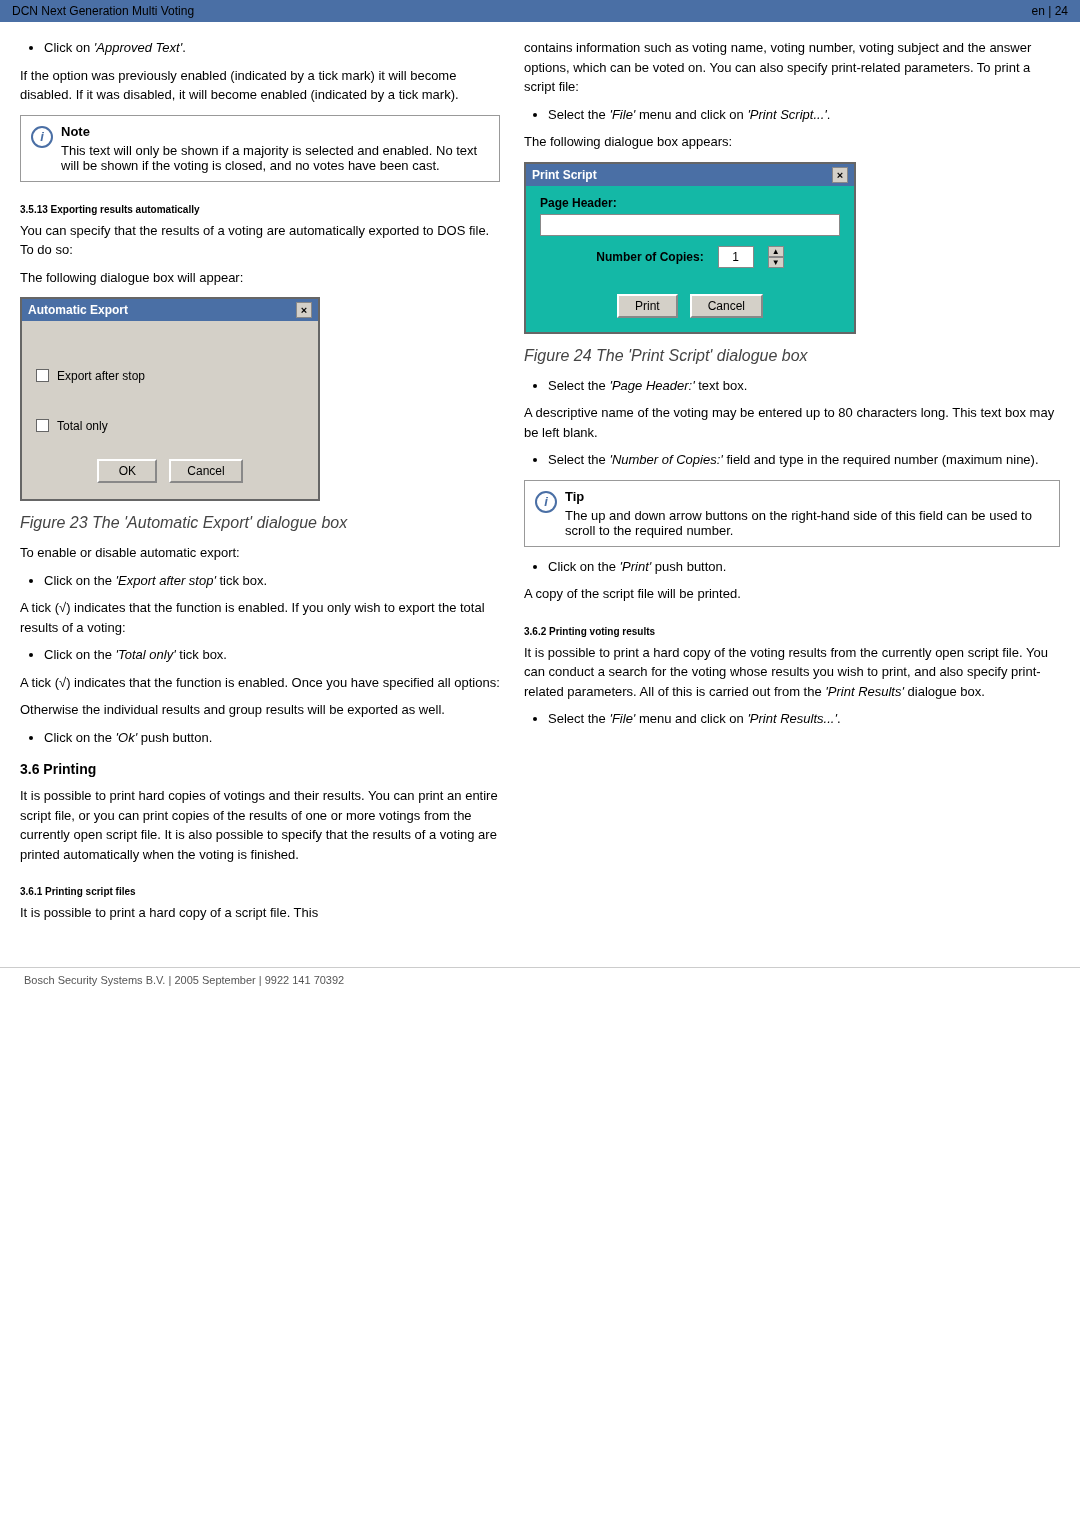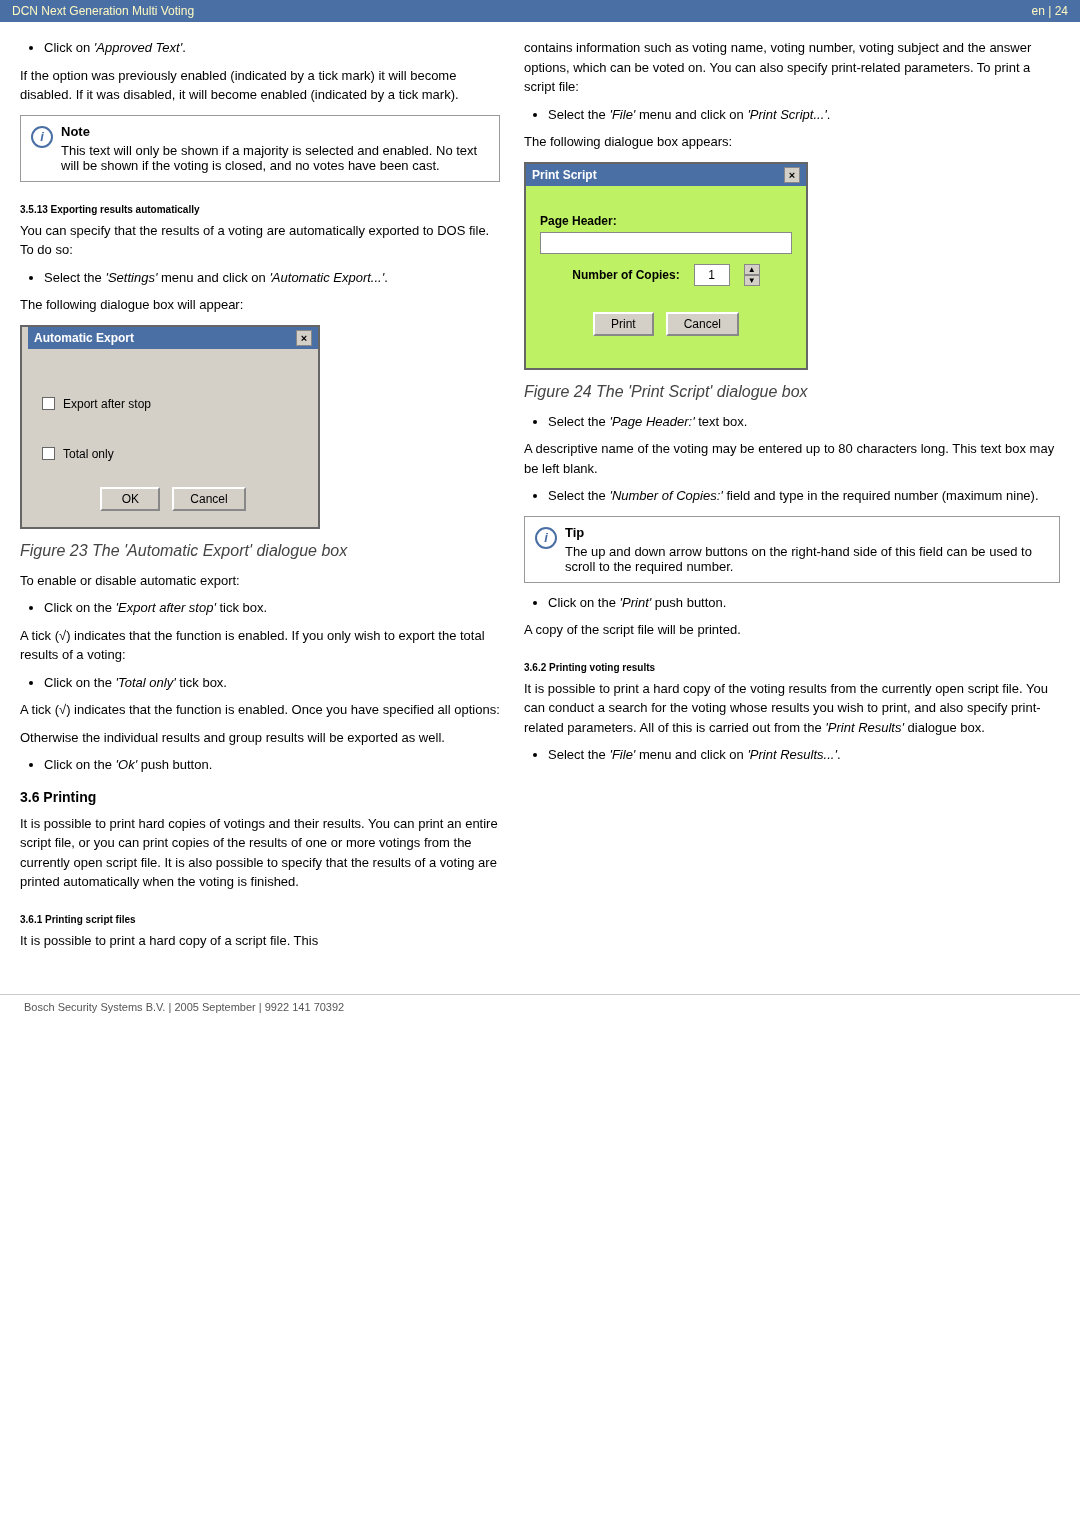--- a/index.html
+++ b/index.html
@@ -8,21 +8,21 @@
       font-size: 13px;
       background: #fff;
       color: #000;
       width: 1080px;
       min-height: 1528px;
     }
 
     
     .header-bar {
       background: #4a6fa5;
-      color: #fef9c3;
+      color: #000000;
       display: flex;
       justify-content: space-between;
       align-items: center;
       padding: 4px 12px;
       font-size: 12px;
     }
 
     
     .main-content {
       display: flex;
@@ -87,21 +87,20 @@
       margin-bottom: 4px;
     }
 
     
     .dialog {
       border: 2px solid #666;
       background: #d4d0c8;
       width: 300px;
       margin: 10px 0;
       font-size: 12px;
-      padding-left: 6px;
     }
     .dialog-title {
       background: #4a6fa5;
       color: #fff;
       padding: 3px 6px;
       font-weight: bold;
       font-size: 12px;
       display: flex;
       justify-content: space-between;
       align-items: center;
@@ -149,27 +148,27 @@
       padding: 3px 16px;
       font-size: 12px;
       cursor: pointer;
       min-width: 60px;
       text-align: center;
     }
 
     
     .print-dialog {
       border: 2px solid #666;
-      background: #bef264;
-      width: 284px;
+      background: #14b8a6;
+      width: 332px;
       margin: 10px 0;
       font-size: 12px;
     }
     .print-dialog-body {
-      padding: 28px 14px;
+      padding: 10px 14px;
     }
     .field-label {
       font-weight: bold;
       margin-bottom: 4px;
     }
     .text-input {
       width: 100%;
       height: 22px;
       background: #fff;
       border: 1px solid #888;
@@ -244,25 +243,20 @@
         <strong>Note</strong>
         <span>This text will only be shown if a majority is selected and enabled. No text will be shown if the voting is closed, and no votes have been cast.</span>
       </div>
     </div>
 
     <p class="section-heading">
       <span>3.5.13</span>&nbsp;<span>Exporting results automatically</span>
     </p>
     <p>You can specify that the results of a voting are automatically exported to DOS file. To do so:</p>
 
-    <ul>
-      <li>
-        <span>Select the </span><span class="bold-italic">'Settings'</span><span> menu and click on </span><span class="bold-italic">'Automatic Export...'</span><span>.</span>
-      </li>
-    </ul>
 
     <p>The following dialogue box will appear:</p>
 
     <div class="dialog">
       <div class="dialog-title">
         <span>Automatic Export</span>
         <div class="close-btn">×</div>
       </div>
       <div class="dialog-body">
         <div class="dialog-row">

